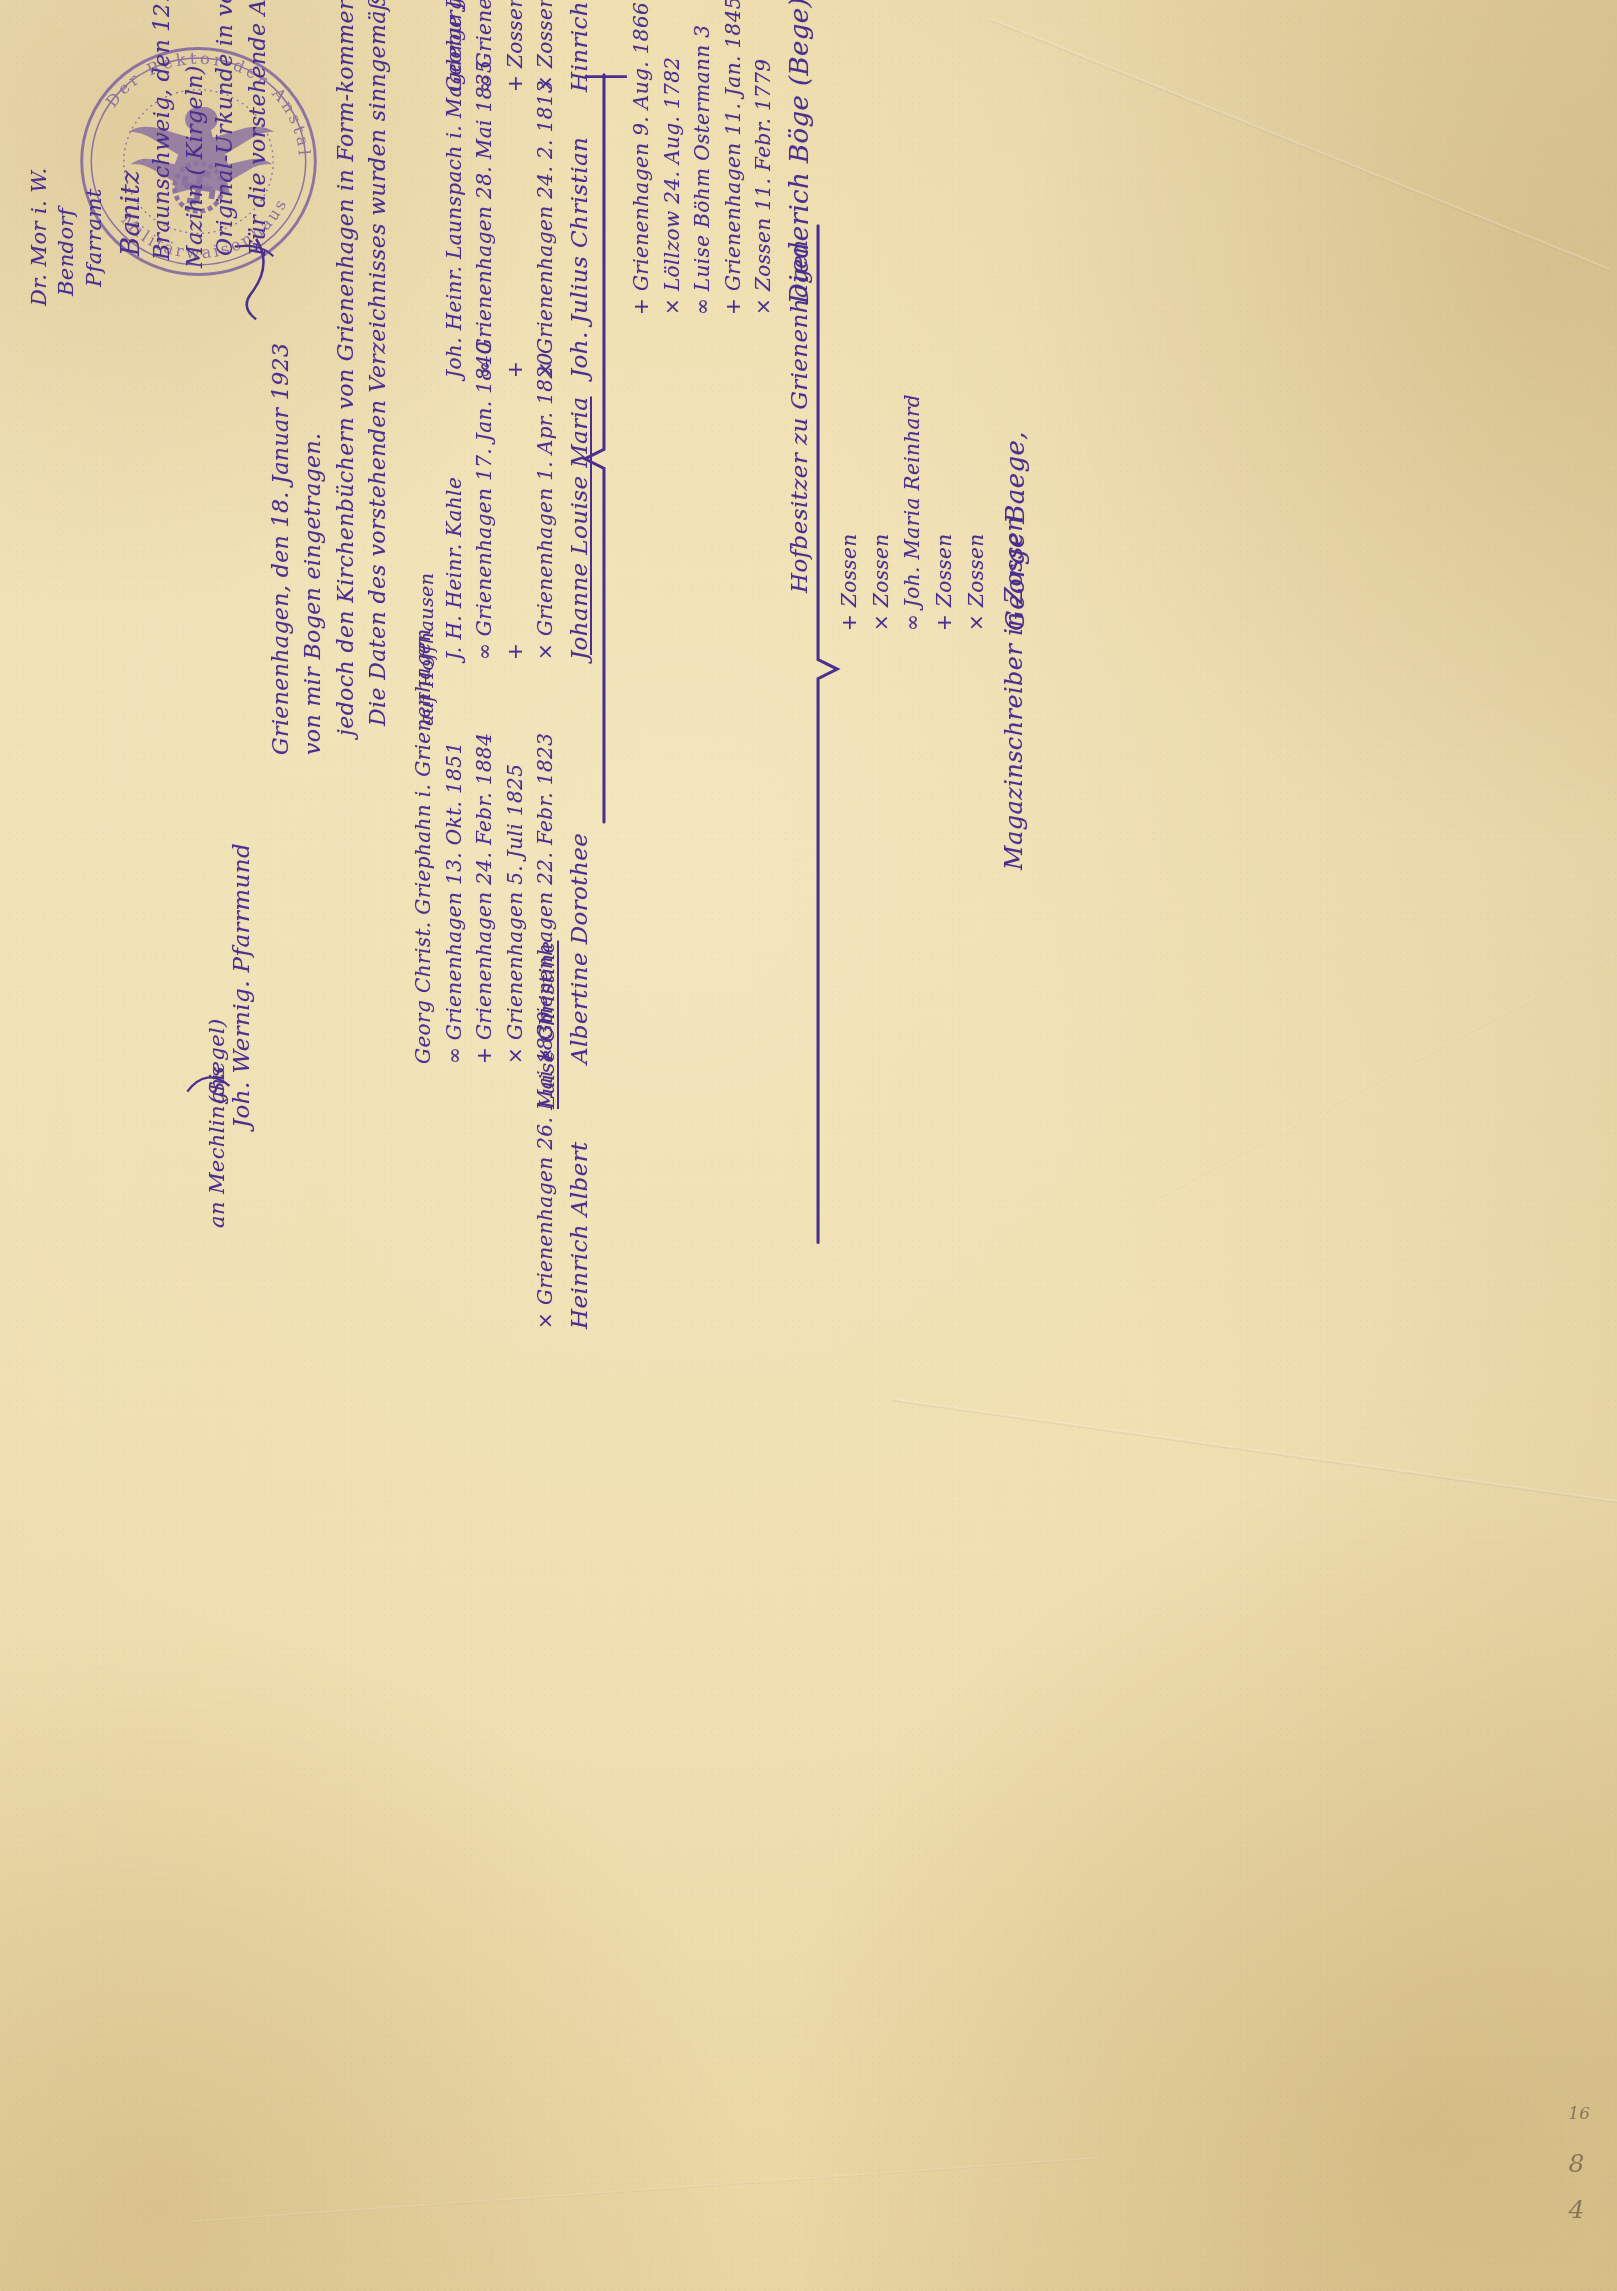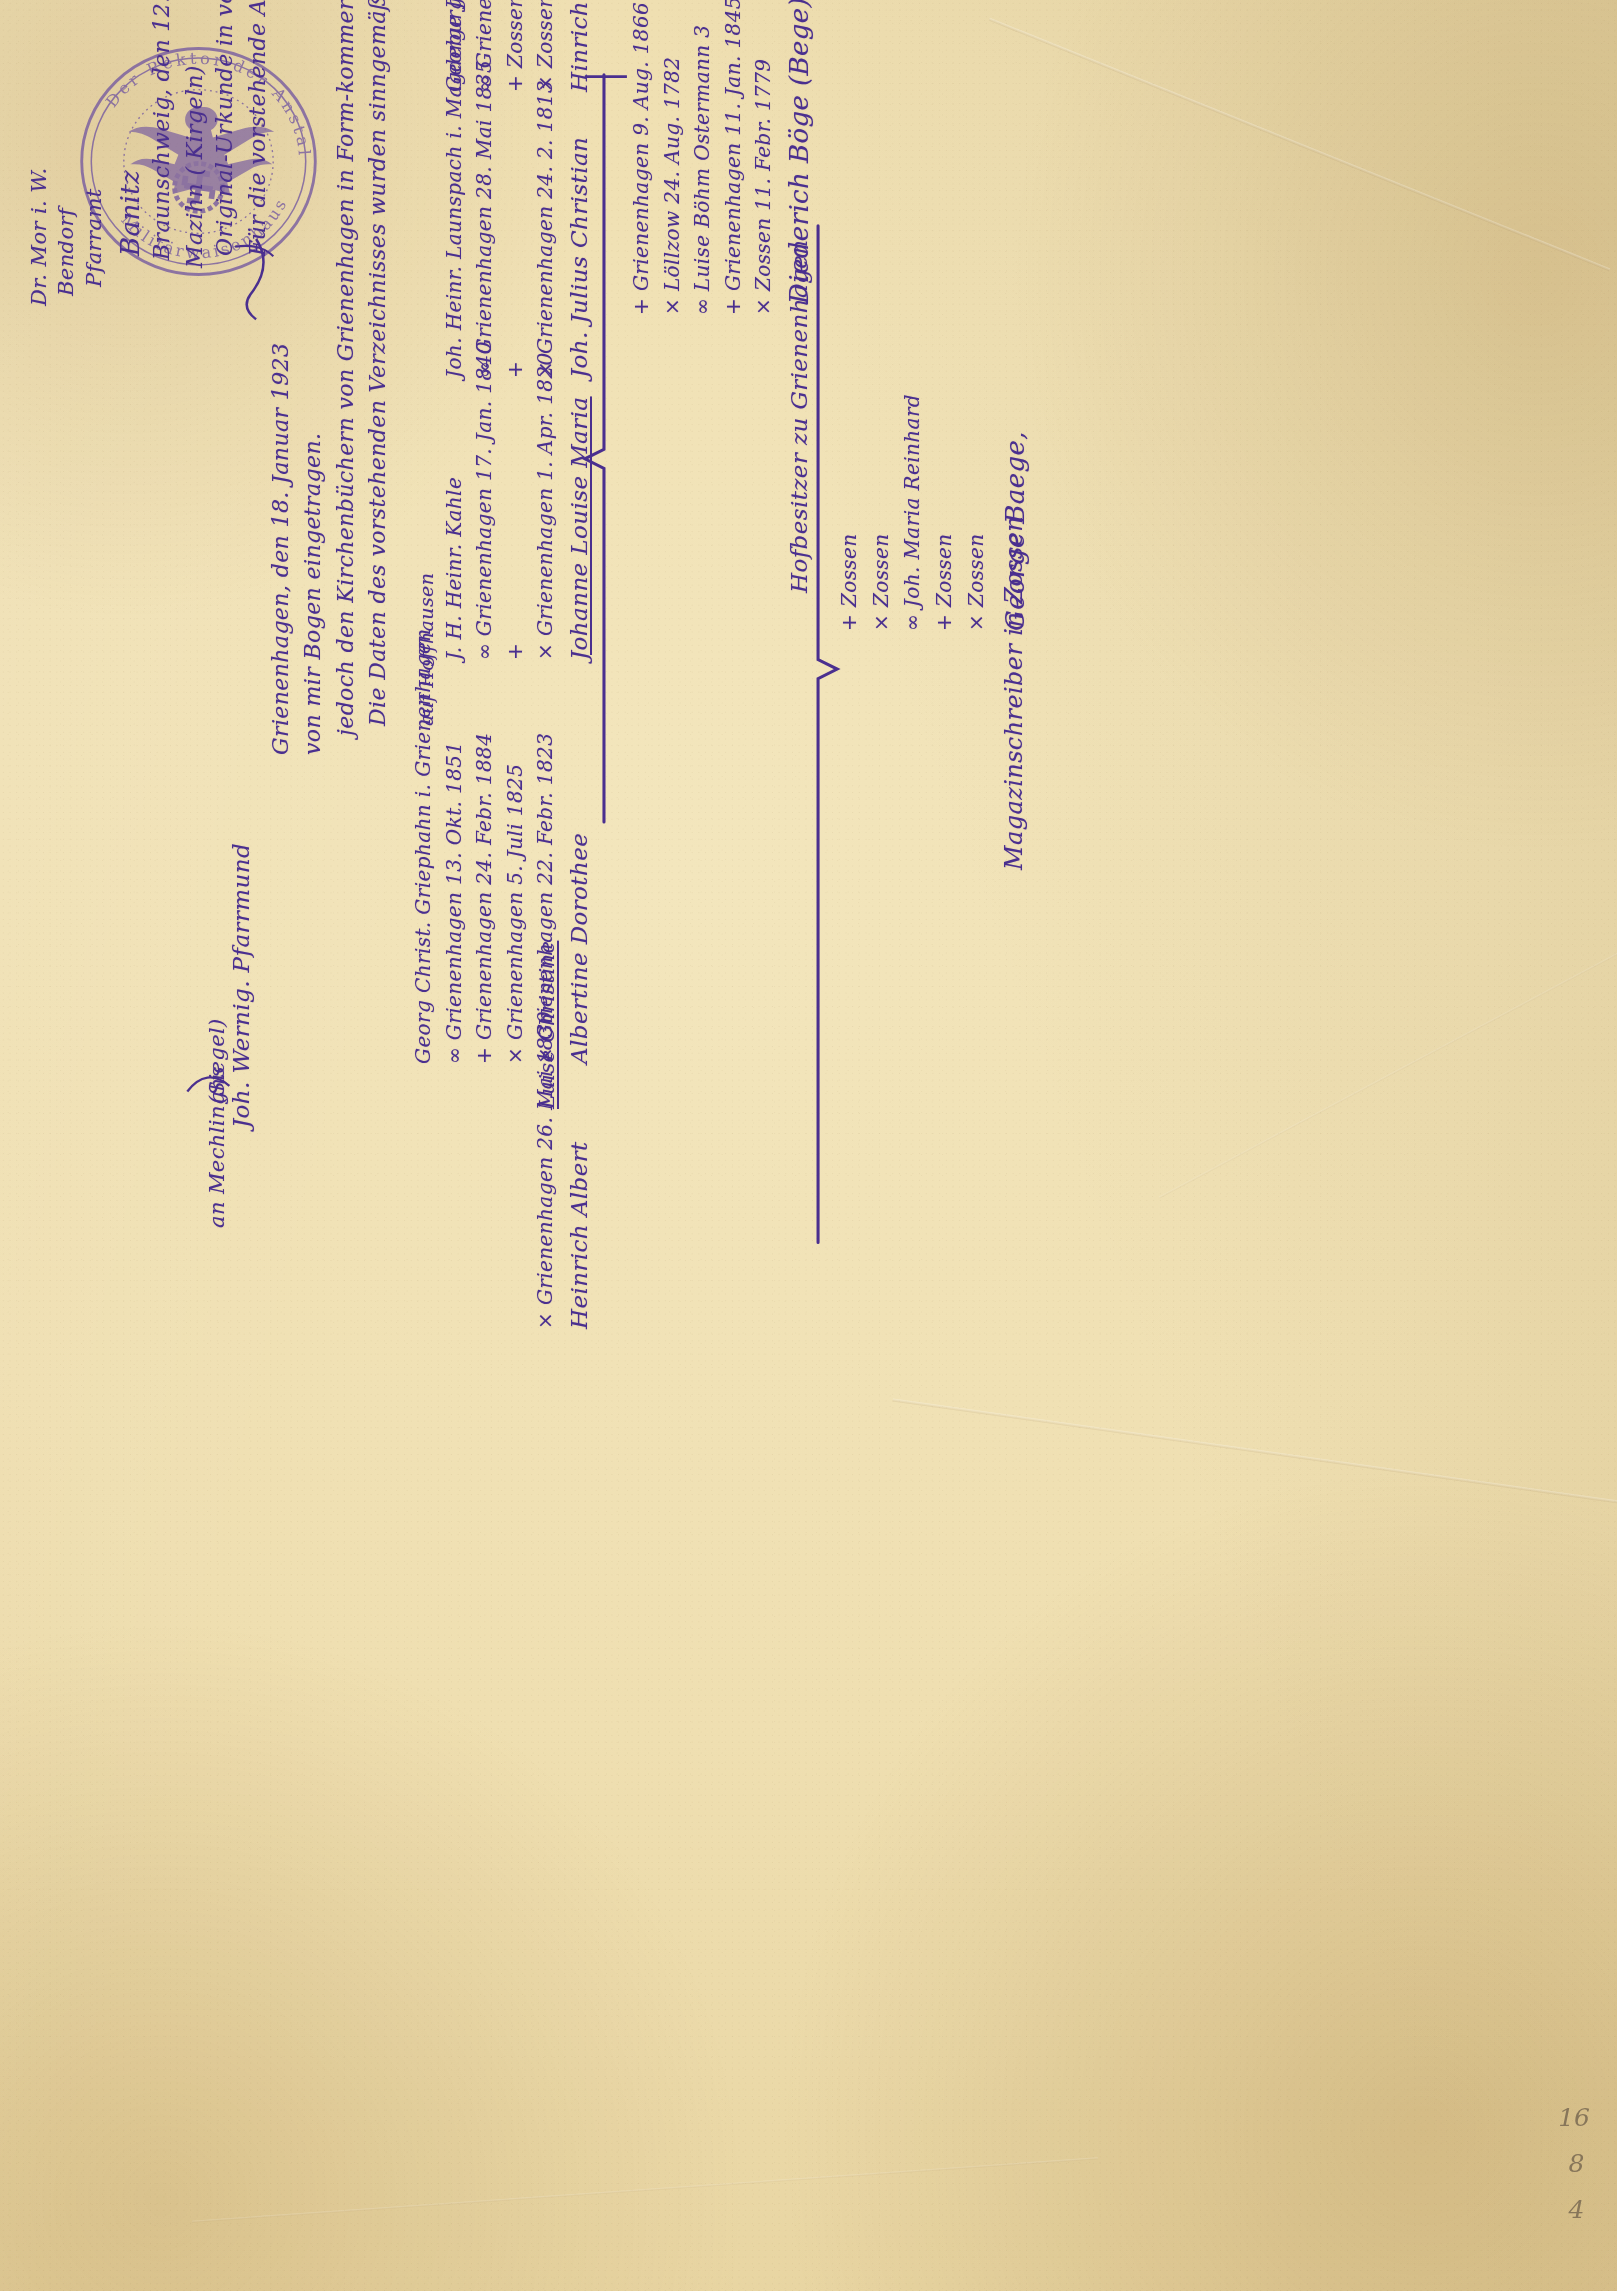--- a/index.html
+++ b/index.html
@@ -218,18 +218,18 @@
   <div class="ink rot rot90" style="left:27px; top:306px; font-size:21px;">Dr. Mor i. W.</div>
 
   <div class="brk" style="left:0;top:0;width:1617px;height:2291px;">
     <svg width="1617" height="2291" viewBox="0 0 1692 2397">
       <path d="M 268 250 q 18 28 -6 58 q -10 14 6 26" fill="none" stroke="#4a2f8f" stroke-width="2.6"></path>
       <path d="M 246 258 q 26 -4 40 10" fill="none" stroke="#4a2f8f" stroke-width="2.2"></path>
       <path d="M 196 1142 q 20 -26 44 -6" fill="none" stroke="#4a2f8f" stroke-width="2.4"></path>
     </svg>
   </div>
 
-  <div class="pencil" style="right:27px; top:2103px; font-size:25px;">16</div>
+  <div class="pencil" style="right:27px; top:2103px; font-size:17px;">16</div>
   <div class="pencil" style="right:32.5px; top:2149px; font-size:25px;">8</div>
   <div class="pencil" style="right:32.5px; top:2195px; font-size:25px;">4</div>
 
 </div>
 
 
 </body></html>

